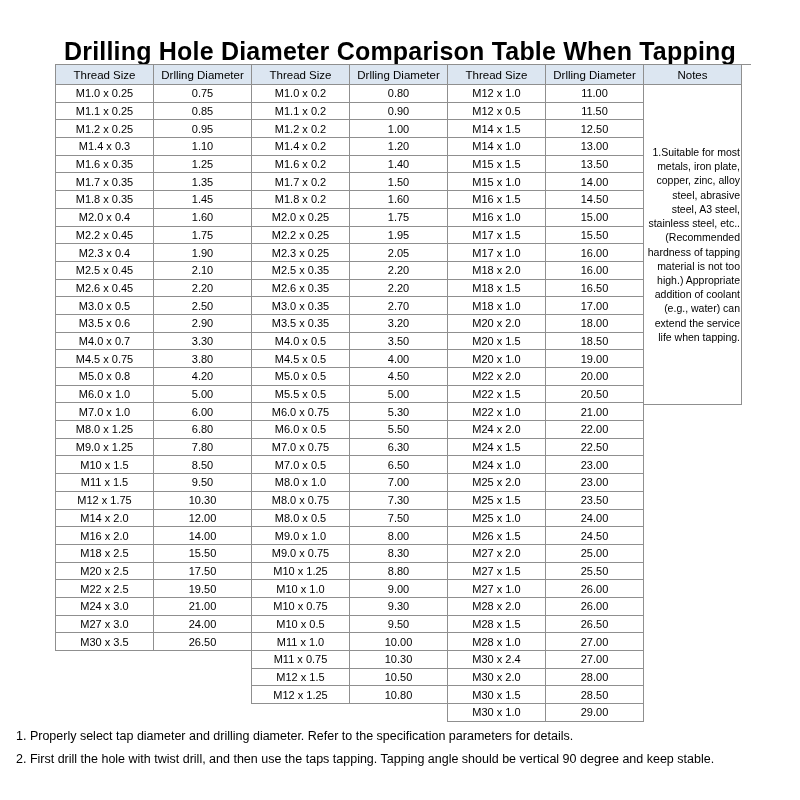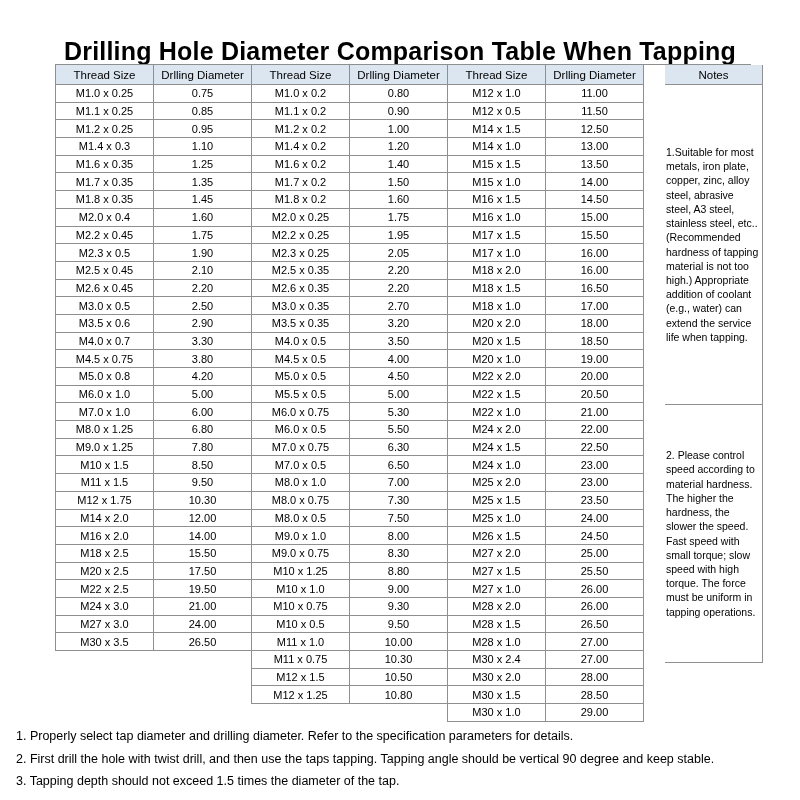--- a/index.html
+++ b/index.html
@@ -55,29 +55,28 @@
     font-size: 11px;
     background: #fff;
     white-space: nowrap;
   }
 
   .notes-col {
     width: 108px;
     border-top: 1px solid var(--border);
     border-left: 1px solid var(--border);
     background: #fff;
-    padding-left: 21px;
   }
   .notes-col .hcell { width: 98px; }
   .note {
     width: 98px;
     border-right: 1px solid var(--border);
     border-bottom: 1px solid var(--border);
     display: flex; align-items: center; justify-content: center;
-    text-align: left;
+    text-align: right;
     font-size: 10.5px;
     line-height: 14.2px;
     padding: 4px 1px;
   }
   .note-1 { height: 320px; }
   .note-2 { height: 258px; }
 
   .footer {
     position: absolute; left: 16px; top: 729px;
     font-size: 12.5px;
@@ -108,21 +107,21 @@
         <div class="cell">M1.6 x 0.35</div>
         <div class="cell">1.25</div>
         <div class="cell">M1.7 x 0.35</div>
         <div class="cell">1.35</div>
         <div class="cell">M1.8 x 0.35</div>
         <div class="cell">1.45</div>
         <div class="cell">M2.0 x 0.4</div>
         <div class="cell">1.60</div>
         <div class="cell">M2.2 x 0.45</div>
         <div class="cell">1.75</div>
-        <div class="cell">M2.3 x 0.5</div>
+        <div class="cell">M2.3 x 0.4</div>
         <div class="cell">1.90</div>
         <div class="cell">M2.5 x 0.45</div>
         <div class="cell">2.10</div>
         <div class="cell">M2.6 x 0.45</div>
         <div class="cell">2.20</div>
         <div class="cell">M3.0 x 0.5</div>
         <div class="cell">2.50</div>
         <div class="cell">M3.5 x 0.6</div>
         <div class="cell">2.90</div>
         <div class="cell">M4.0 x 0.7</div>
@@ -311,24 +310,22 @@
         <div class="cell">28.00</div>
         <div class="cell">M30 x 1.5</div>
         <div class="cell">28.50</div>
         <div class="cell">M30 x 1.0</div>
         <div class="cell">29.00</div>
       </section>
 
     <div class="notes-col">
       <div class="hcell">Notes</div>
       <div class="note note-1">1.Suitable for most metals, iron plate, copper, zinc, alloy steel, abrasive steel, A3 steel, stainless steel, etc..(Recommended hardness of tapping material is not too high.) Appropriate addition of coolant (e.g., water) can extend the service life when tapping.</div>
-      <div class="note note-2">2. Please control speed according to material hardness. The higher the hardness, the slower the speed. Fast speed with small torque; slow speed with high torque. The force must be uniform in tapping operations.</div>
     </div>
 
   </div>
 
   <div class="footer">
     <div class="fline">1. Properly select tap diameter and drilling diameter. Refer to the specification parameters for details.</div>
     <div class="fline">2. First drill the hole with twist drill, and then use the taps tapping. Tapping angle should be vertical 90 degree and keep stable.</div>
-    <div class="fline">3. Tapping depth should not exceed 1.5 times the diameter of the tap.</div>
   </div>
 
 </div>
 
 </body></html>

